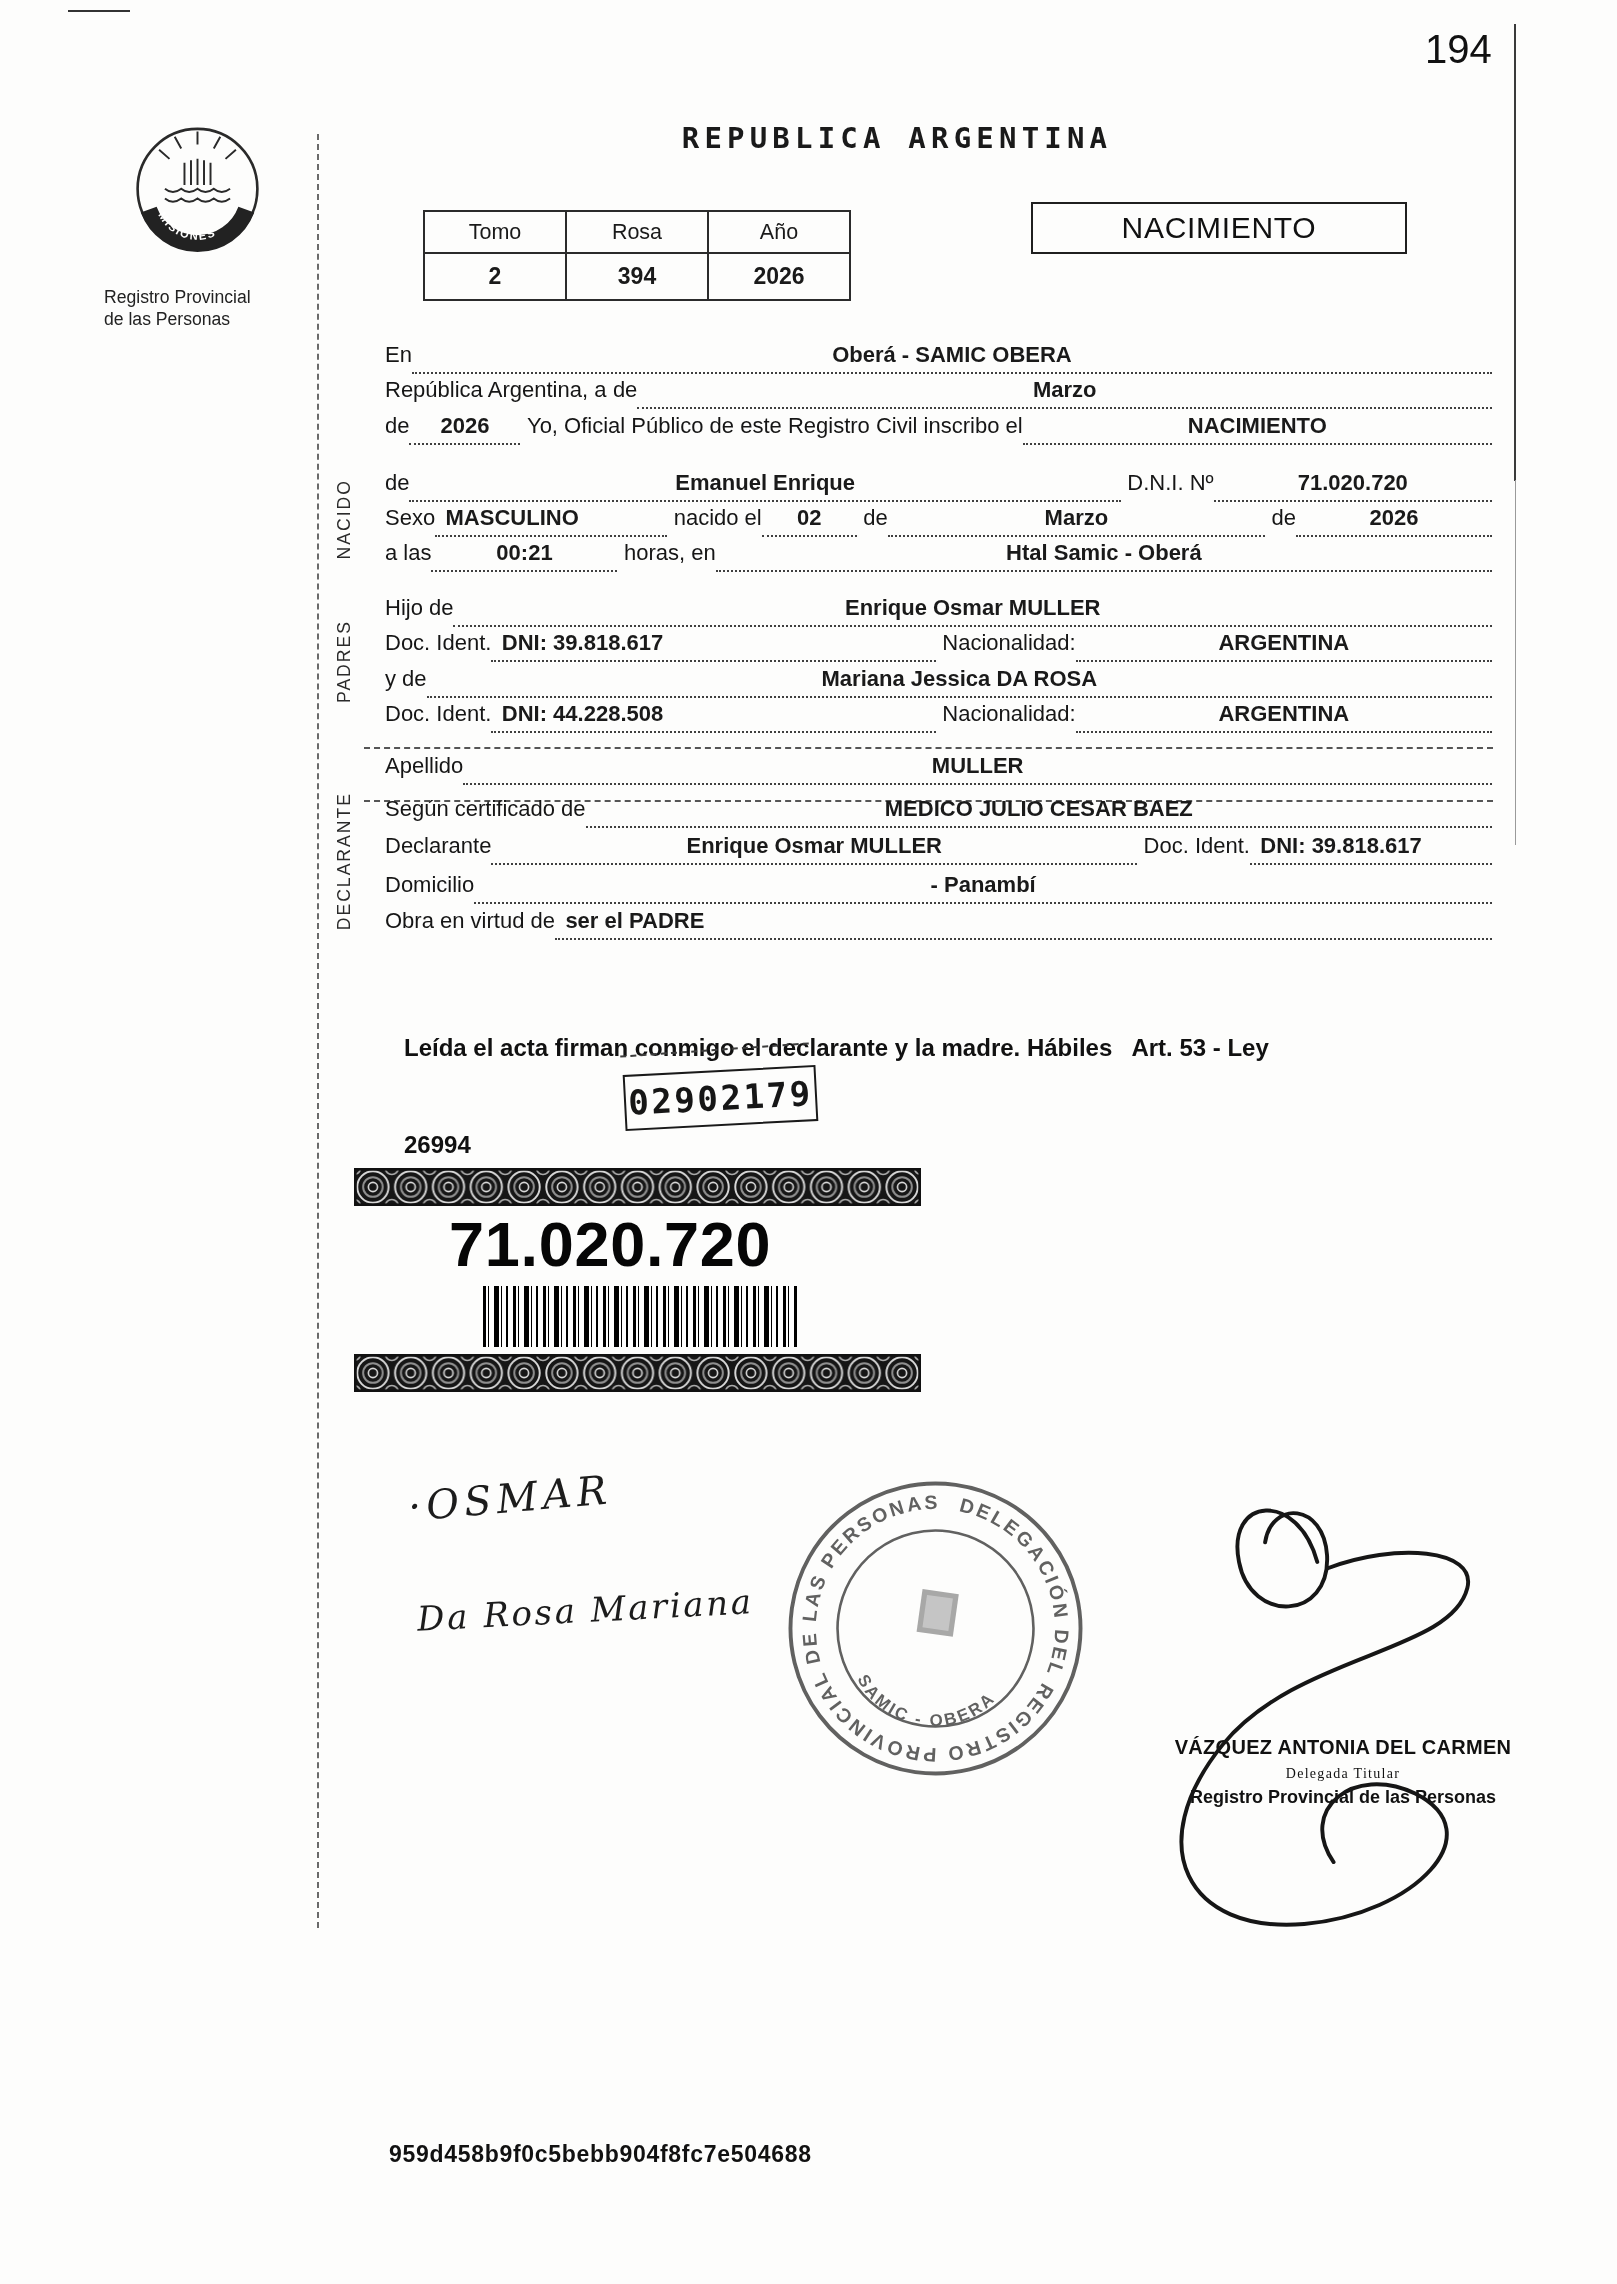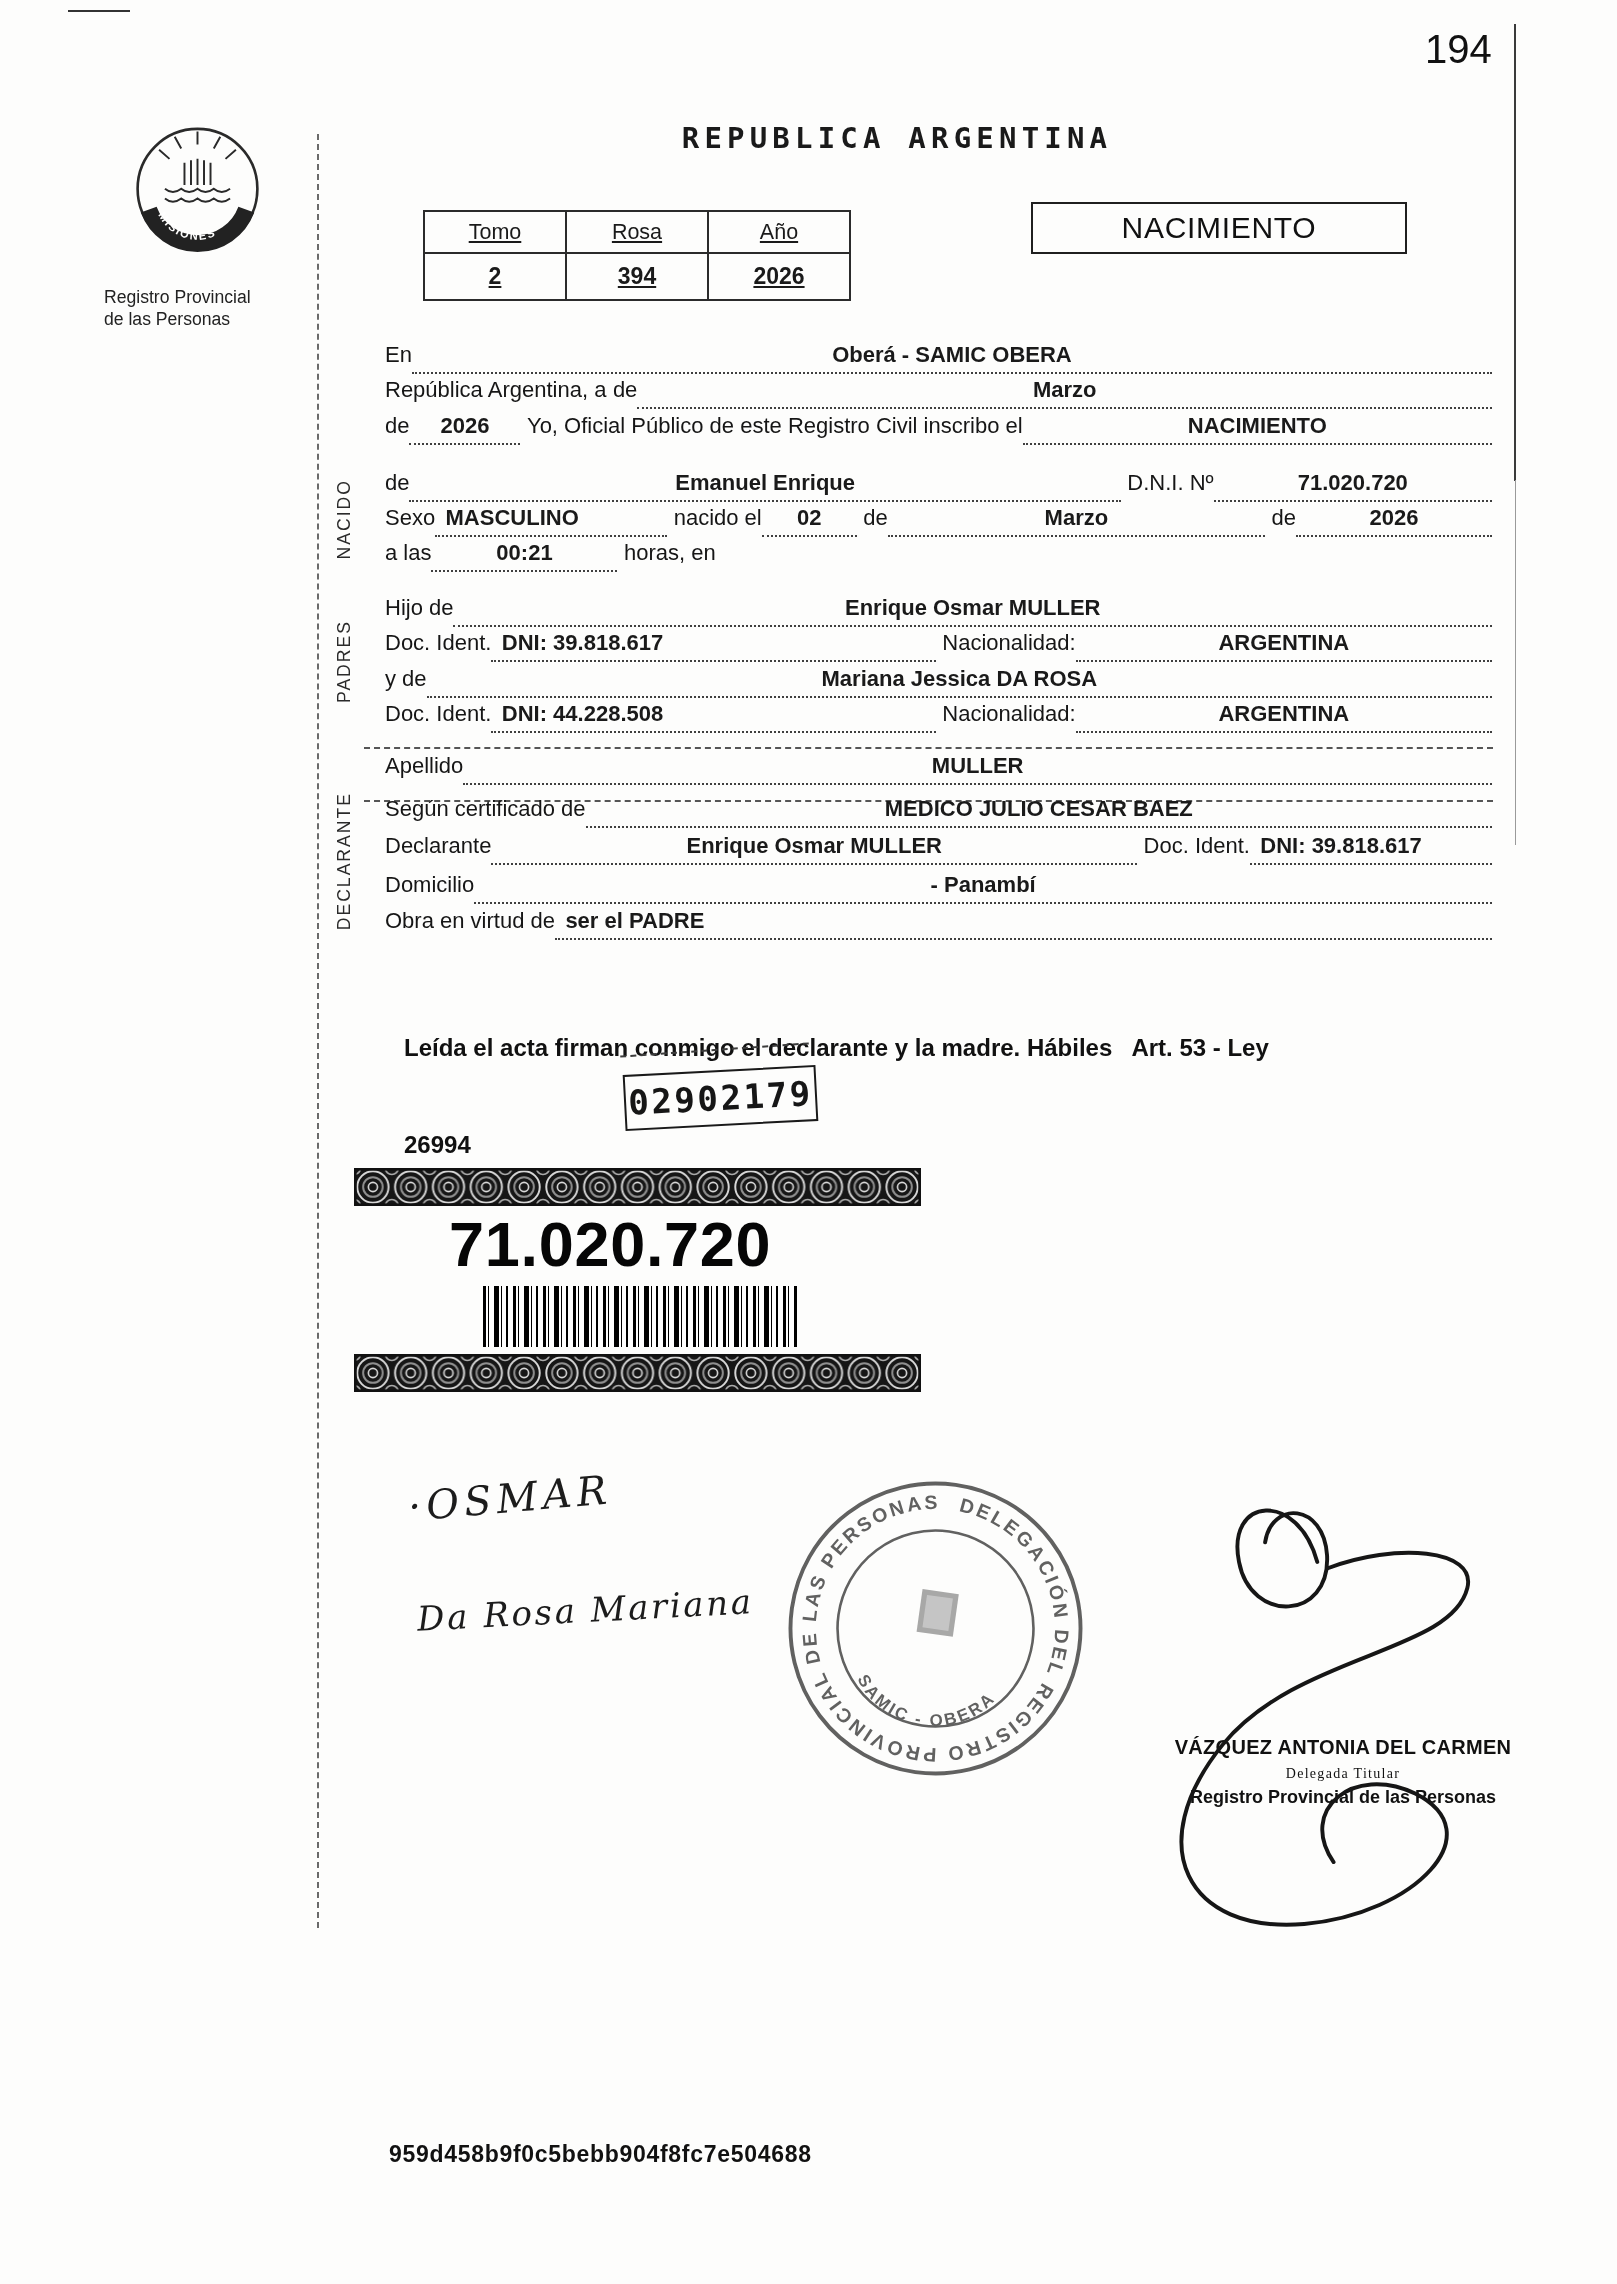--- a/index.html
+++ b/index.html
@@ -13,21 +13,21 @@
   .edge2 { position:absolute; left:1515px; top:480px; height:365px; border-left:1.3px solid #9a9a9a; }
   .margin-line { position:absolute; left:317px; top:134px; height:1794px; border-left:2px dashed #6a6a6a; }
 
   .doc-title { position:absolute; left:664px; top:121px; width:466px; text-align:center;
                font-family:"DejaVu Sans Mono", monospace; font-weight:bold; font-size:29px; letter-spacing:5.2px; }
 
   .seal { position:absolute; left:129px; top:112px; }
   .seal-caption { position:absolute; left:104px; top:287px; width:189px; text-align:left;
                   font-size:17.6px; line-height:1.25; color:#222; }
 
-  .regtable { position:absolute; left:423px; top:210px; border-collapse:collapse;text-decoration:underline; }
+  .regtable { position:absolute; left:423px; top:210px; border-collapse:collapse; }
   .regtable th, .regtable td { border:2px solid #2b2b2b; text-align:center; font-size:21.5px; font-weight:400; }
   .regtable th { width:142px; height:42px; }
   .regtable td { height:47px; font-weight:600; font-size:23px; }
 
   .recbox { position:absolute; left:1031px; top:202px; width:376px; height:52px; border:2.6px solid #1f1f1f;
             display:flex; align-items:center; justify-content:center; font-size:30px; letter-spacing:0.7px; color:#111; }
 
   .vlabel { position:absolute; left:334px; writing-mode:vertical-rl; transform:rotate(180deg);
             font-size:17.6px; letter-spacing:2px; color:#2a2a2a; }
 
@@ -163,20 +163,21 @@
     <span class="lbl pad">de</span>
     <span class="seg" style="flex:1">Marzo</span>
     <span class="lbl pad">de</span>
     <span class="seg" style="width:196px">2026</span>
   </div>
 
   <div class="fline" style="top:537px">
     <span class="lbl">a las</span>
     <span class="seg" style="width:186px">00:21</span>
     <span class="lbl pad">horas, en</span>
+    <span class="seg" style="flex:1">Htal Samic - Oberá</span>
   </div>
 
   <div class="fline" style="top:592px">
     <span class="lbl">Hijo de</span>
     <span class="seg" style="flex:1">Enrique Osmar MULLER</span>
   </div>
 
   <div class="fline" style="top:627px">
     <span class="lbl">Doc. Ident.</span>
     <span class="seg left" style="flex:1">DNI: 39.818.617</span>

